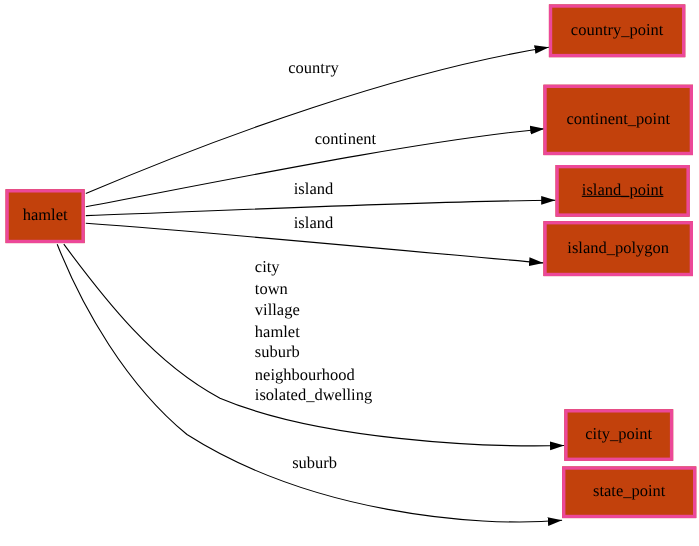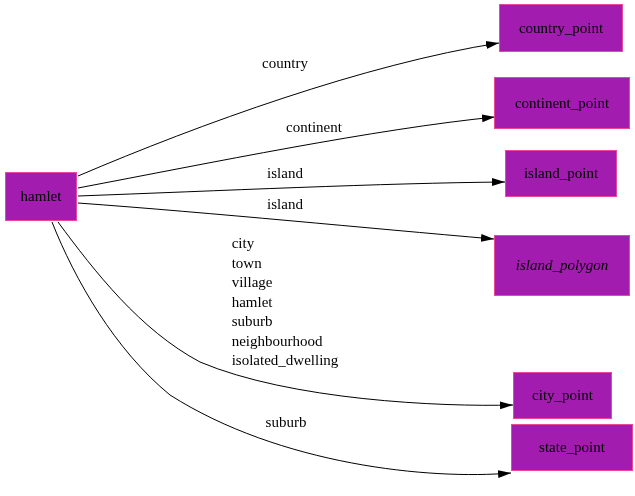--- a/index.html
+++ b/index.html
@@ -18,22 +18,22 @@
     left: 0; top: 0;
     width: 635px; height: 496px;
   }
   .edge {
     fill: none;
     stroke: #000000;
     stroke-width: 1;
   }
   .node {
     position: absolute;
-    border: 1px solid #ec4899;
-    background: #a21caf;
+    border: 3px solid #ec4899;
+    background: #c2410c;
     display: flex;
     align-items: center;
     justify-content: center;
     font-size: 15px;
     white-space: nowrap;
   }
   .edge-label {
     position: absolute;
     transform: translate(-50%, -50%);
     font-size: 15px;
@@ -70,29 +70,29 @@
   </svg>
 
   <div class="node" style="left:5px; top:172px; width:72px; height:49px;">
     <span>hamlet</span>
   </div>
 
   <div class="node" style="left:499px; top:4px; width:124px; height:48px;">
     <span>country_point</span>
   </div>
 
-  <div class="node" style="left:494px; top:77px; width:136px; height:52px;">
+  <div class="node" style="left:494px; top:77px; width:136px; height:64px;">
     <span>continent_point</span>
   </div>
 
-  <div class="node" style="left:505px; top:150px; width:112px; height:47px;">
+  <div class="node" style="left:505px; top:150px; width:122px; height:47px;text-decoration:underline;">
     <span>island_point</span>
   </div>
 
-  <div class="node" style="left:494px; top:235px; width:136px; height:61px;font-style:italic;">
+  <div class="node" style="left:494px; top:201px; width:136px; height:50px;">
     <span>island_polygon</span>
   </div>
 
   <div class="node" style="left:513px; top:372px; width:99px; height:47px;">
     <span>city_point</span>
   </div>
 
   <div class="node" style="left:511px; top:424px; width:122px; height:47px;">
     <span>state_point</span>
   </div>

